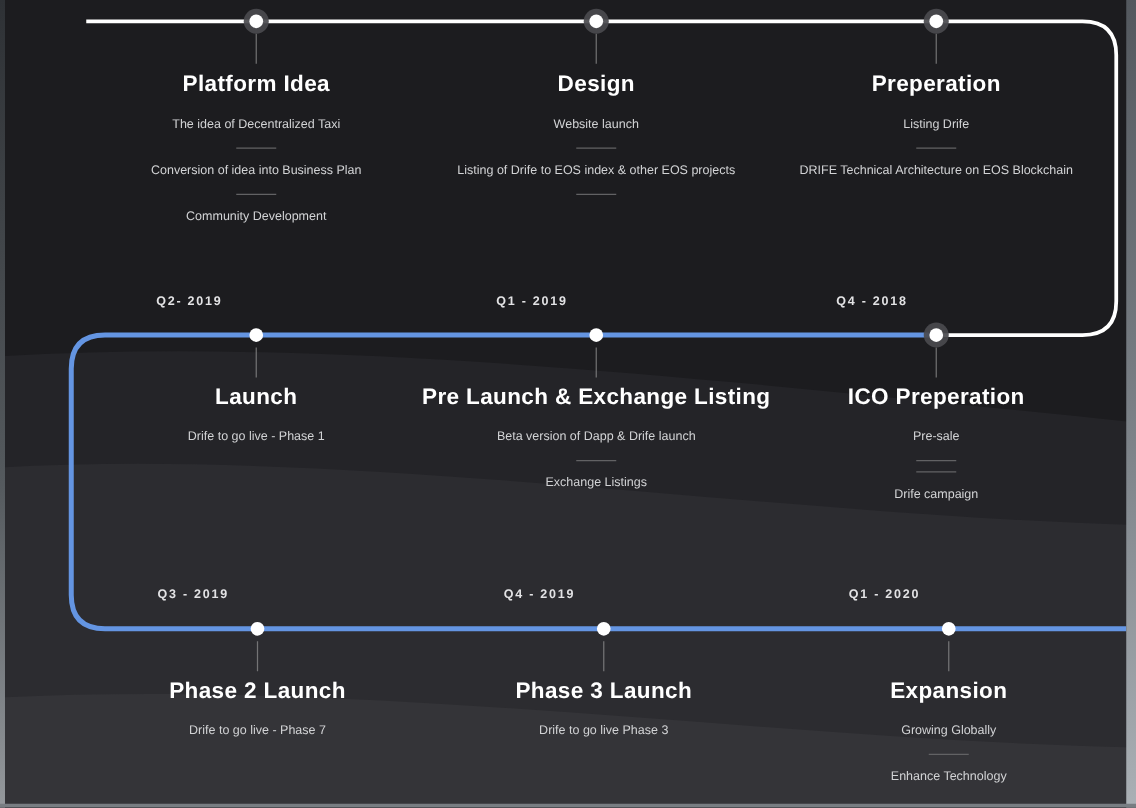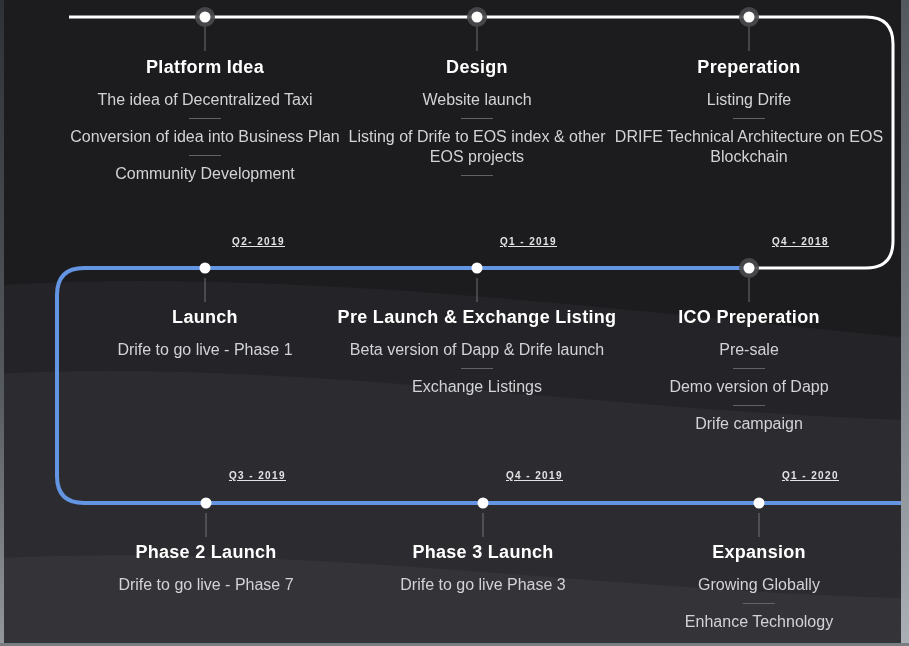--- a/index.html
+++ b/index.html
@@ -17,28 +17,28 @@
   .edge-bottom{left:0;bottom:0;width:909px;height:3px;background:#787d82;}
   .ms{
     position:absolute;width:280px;text-align:center;z-index:3;
     color:#d6d6d8;
   }
   .ms-title{
     font-size:18px;font-weight:bold;color:#ffffff;
     letter-spacing:.3px;margin-bottom:12px;line-height:22px;
   }
   .ms-item{
-    font-size:16px;line-height:20px;color:#d2d3d5;margin:4px 0;
+    font-size:10px;line-height:20px;color:#d2d3d5;margin:4px 0;
   }
   .ms-divider{
     width:32px;height:1px;background:#626264;margin:8px auto;
   }
   .quarter{
-    position:absolute;width:160px;text-align:right;z-index:3;
-    font-size:10px;font-weight:bold;letter-spacing:1.4px;color:#e3e3e5;text-decoration:underline;
+    position:absolute;width:160px;text-align:left;z-index:3;
+    font-size:10px;font-weight:bold;letter-spacing:1.4px;color:#e3e3e5;
   }
   .stem{stroke:#9b9b9b;stroke-width:1;opacity:.65;}
   .dot{fill:#ffffff;}
   .halo{fill:#4a4a4e;opacity:.92;}
 </style>
 </head>
 <body>
 
 <svg class="scene" width="909" height="646" viewBox="0 0 909 646">
 
@@ -112,21 +112,20 @@
   <div class="ms-title">Pre Launch &amp; Exchange Listing</div>
   <div class="ms-item">Beta version of Dapp &amp; Drife launch</div>
   <div class="ms-divider"></div>
   <div class="ms-item">Exchange Listings</div>
 </div>
 
 <div class="ms" style="left:609px;top:306px">
   <div class="ms-title">ICO Preperation</div>
   <div class="ms-item">Pre-sale</div>
   <div class="ms-divider"></div>
-  <div class="ms-item">Demo version of Dapp</div>
   <div class="ms-divider"></div>
   <div class="ms-item">Drife campaign</div>
 </div>
 
 <div class="quarter" style="left:126px;top:470px">Q3 - 2019</div>
 <div class="quarter" style="left:403px;top:470px">Q4 - 2019</div>
 <div class="quarter" style="left:679px;top:470px">Q1 - 2020</div>
 
 <div class="ms" style="left:66px;top:541px">
   <div class="ms-title">Phase 2 Launch</div>

